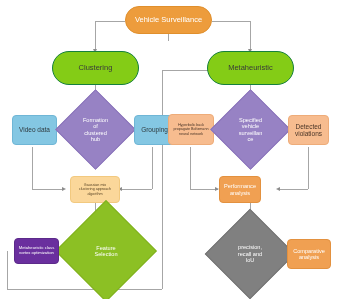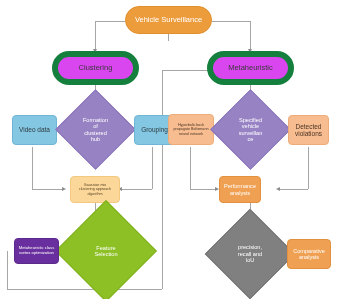--- a/index.html
+++ b/index.html
@@ -6,21 +6,21 @@
   body{width:341px;height:299px;font-family:"Liberation Sans",sans-serif;overflow:hidden;}
   #canvas{position:relative;width:341px;height:299px;background:#fff;}
 
   .node{position:absolute;box-sizing:border-box;display:flex;align-items:center;
         justify-content:center;text-align:center;line-height:1.15;color:#3a3a3a;}
   .node .lbl{display:block;padding:0 2px;}
 
   
   .cap{border-radius:18px;}
   .orange-cap{background:#ed9c3c;color:#ffffff;border:1px solid #e08f2c;}
-  .red-cap{background:#d946ef;color:#3a3a3a;border:6px solid #15803d;}
+  .red-cap{background:#84cc16;color:#3a3a3a;border:1px solid #15803d;}
 
   
   .rect{border-radius:4px;}
   .blue{background:#84c7e3;border:1px solid #6fb6d6;color:#2f3a3f;}
   .orange{background:#f0a052;border:1px solid #e3913f;color:#ffffff;}
   .peach{background:#f7bc8f;border:1px solid #eeac79;color:#4a3527;}
   .cream{background:#fbd79a;border:1px solid #f2c97f;color:#5a4526;}
   .purple-rect{background:#6a2f9e;border:1px solid #5c2a8a;color:#ffffff;}
 
   

